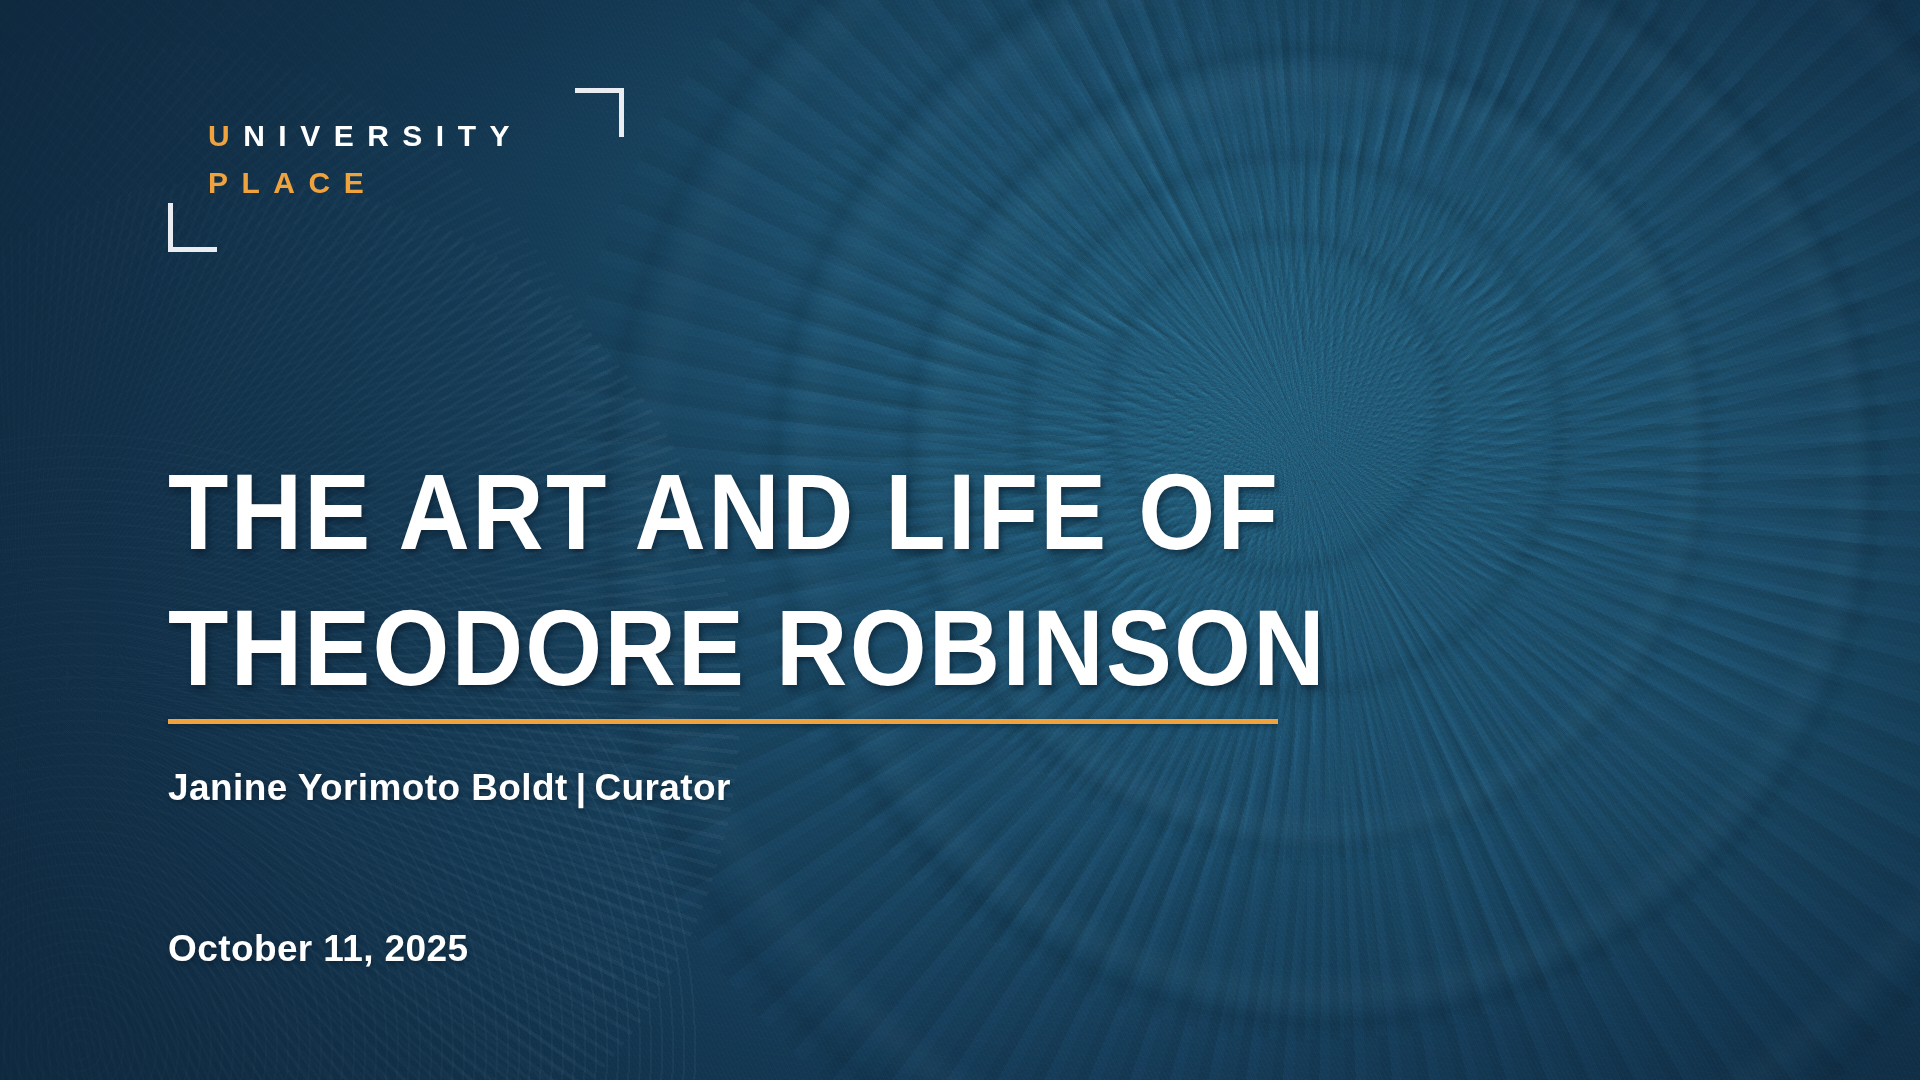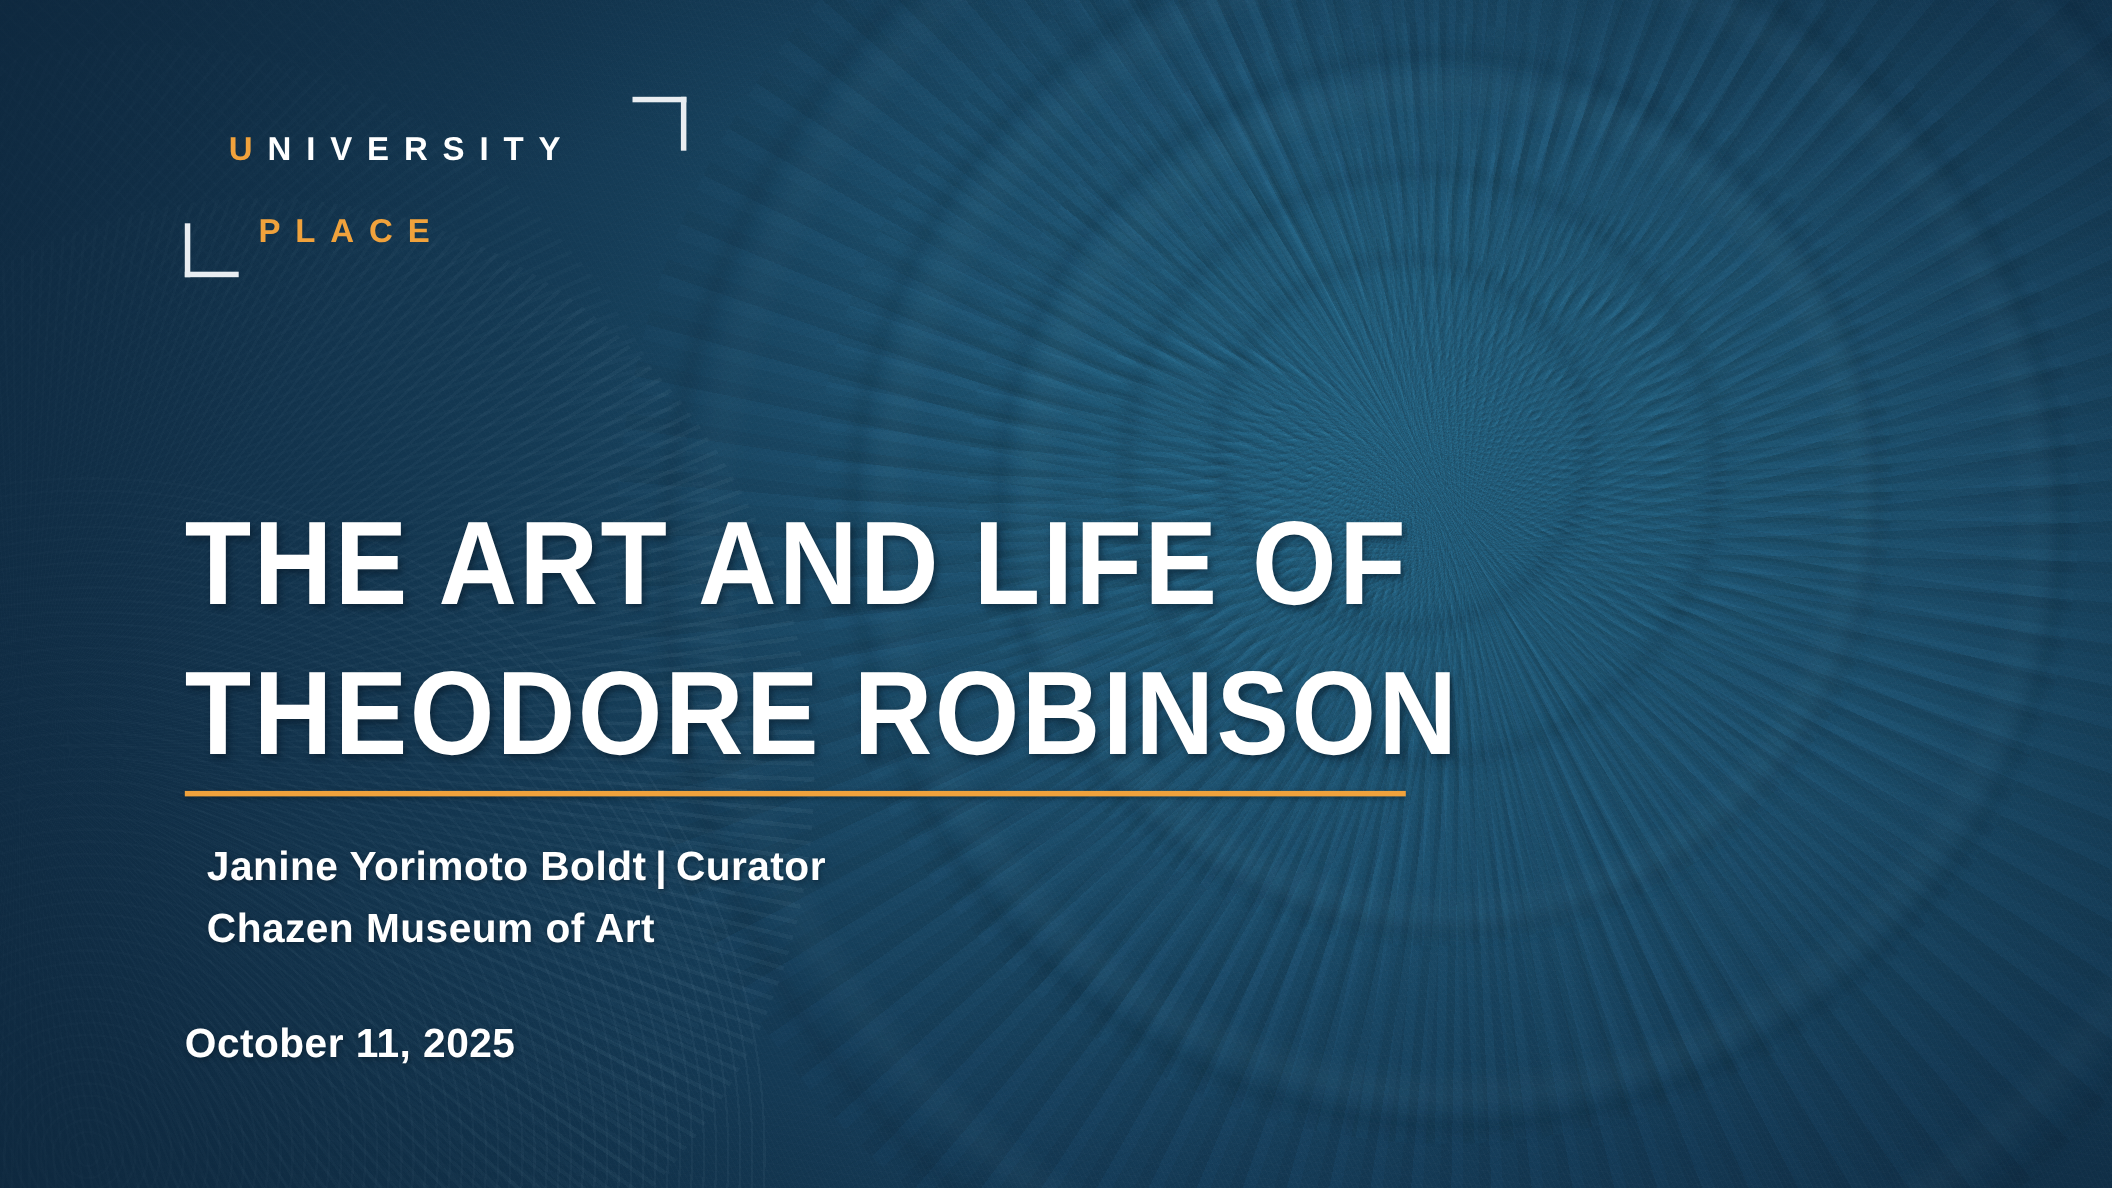--- a/index.html
+++ b/index.html
@@ -195,21 +195,21 @@
     position: absolute;
     left: 40px;
     font-size: 30px;
     font-weight: 700;
     letter-spacing: 13.5px;
     line-height: 1;
     white-space: nowrap;
     color: #ffffff;
   }
   .logo-univ { top: 25px; }
-  .logo-place { top: 100px; color: #F0A23C; margin-left: 27px; }
+  .logo-place { top: 72px; color: #F0A23C; }
   .logo-u { color: #F0A23C; }
 
   .bracket {
     position: absolute;
     width: 44px;
     height: 44px;
   }
   .bracket-tr {
     right: -6px;
     top: -8px;
@@ -259,21 +259,21 @@
     left: 168px;
     top: 760px;
     width: 1100px;
     color: #ffffff;
     font-size: 37px;
     font-weight: 600;
     line-height: 1.52;
     letter-spacing: 0.4px;
     text-shadow: 1px 2px 5px rgba(5,22,36,0.5);
   }
-  .byline-row { display: block; white-space: nowrap; margin-left: 20px; }
+  .byline-row { display: block; white-space: nowrap; }
   .sep { padding: 0 8px; }
 
   .eventdate {
     position: absolute;
     left: 168px;
     top: 928px;
     color: #ffffff;
     font-size: 37px;
     font-weight: 600;
     letter-spacing: 0.4px;
@@ -326,19 +326,18 @@
 
     <h1 class="title">
       <span class="title-line">THE ART AND LIFE OF</span>
       <span class="title-line">THEODORE ROBINSON</span>
     </h1>
 
     <div class="rule"></div>
 
     <div class="byline">
       <span class="byline-row"><span>Janine Yorimoto Boldt</span><span class="sep">|</span><span>Curator</span></span>
-      <span class="byline-row">Chazen Museum of Art</span>
     </div>
 
     <div class="eventdate">October 11, 2025</div>
 
   </div>
 </div>
 
 </body></html>

